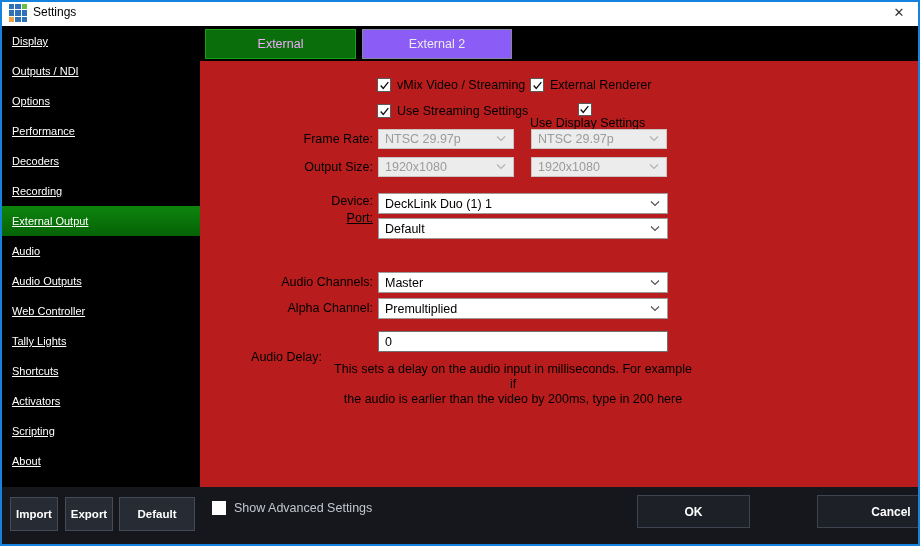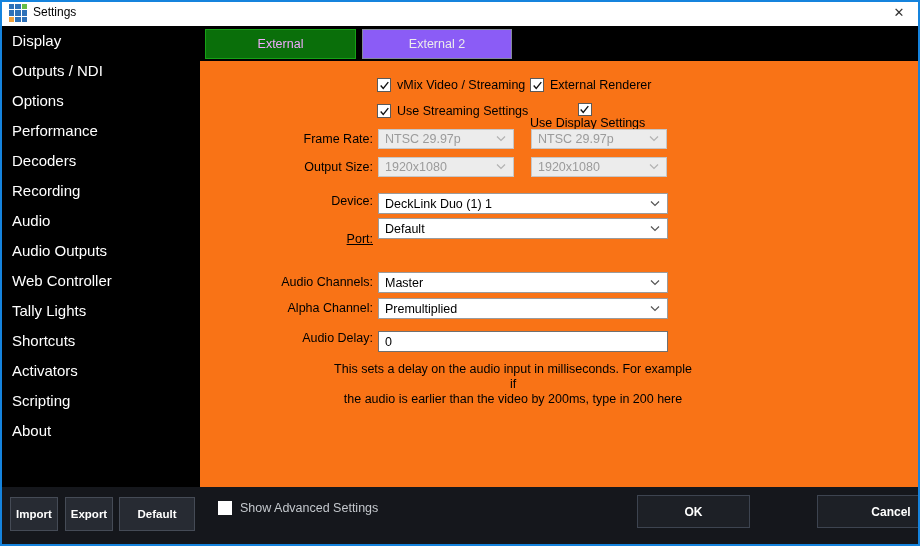--- a/index.html
+++ b/index.html
@@ -13,32 +13,32 @@
           grid-template-columns:repeat(3,1fr); grid-template-rows:repeat(3,1fr); gap:1px; }
   .logo span { background:#2e71b8; }
   .logo span.g { background:#68bd45; }
   .logo span.o { background:#f2a13a; }
   .title-text { position:absolute; left:33px; top:0; line-height:25px; font-size:12px; color:#000; }
   .close-btn { position:absolute; right:5px; top:1px; width:32px; height:24px; text-align:center;
                line-height:24px; font-size:13px; color:#333; cursor:default; }
 
   
   .sidebar { position:absolute; left:0; top:26px; width:200px; height:461px; background:#000; }
-  .side-item { height:30px; line-height:30px; padding-left:12px; color:#fff; font-size:15px; cursor:default; }
+  .side-item { height:30px; line-height:30px; padding-left:12px; color:#fff; font-size:11px; cursor:default;text-decoration:underline; }
   .side-item.selected { background:linear-gradient(#0d850d,#066206); }
 
   
   .tabstrip { position:absolute; left:200px; top:26px; width:718px; height:35px; background:#000; }
   .tab { position:absolute; top:3px; height:30px; line-height:28px; text-align:center;
          font-size:12.5px; color:#f0abfc; cursor:default; }
   .tab.active { left:5px; width:151px; background:#0a6f0a; border:1px solid #16a116; }
   .tab.inactive { left:162px; width:150px; background:#8b5cf6; border:1px solid #828a98; color:#ececec; }
 
   
-  .content { position:absolute; left:200px; top:61px; width:718px; height:426px; background:#f97316;padding-left:24px; }
+  .content { position:absolute; left:200px; top:61px; width:718px; height:426px; background:#b91c1c;padding-left:24px; }
 
   .cb-row { position:absolute; height:16px; display:flex; align-items:center; }
   .cb-box { width:14px; height:14px; background:#fff; border:1px solid #5a5a5a; margin-right:6px;
             display:inline-flex; align-items:center; justify-content:center; }
   .cb-lbl { font-size:12.5px; color:#000; }
 
   .field-label { position:absolute; left:0; width:173px; text-align:right; font-size:12.5px; color:#000; }
 
   .combo { position:absolute; background:#fff; border:1px solid #9b9b9b; font-size:12.5px; color:#000;
            padding-left:6px; display:flex; align-items:center; cursor:default; }
@@ -53,21 +53,21 @@
                font-size:12.5px; color:#000; line-height:15px; }
 
   
   .bottombar { position:absolute; left:0; top:487px; width:920px; height:72px; background:#15171c; }
   .dark-btn { position:absolute; display:flex; align-items:center; justify-content:center;
               background:#272b33; border:1px solid #454b56; color:#fff; font-weight:bold;
               font-size:11.5px; cursor:default; }
   .action-btn { position:absolute; display:flex; align-items:center; justify-content:center;
                 background:#1d2026; border:1px solid #3d4450; color:#fff; font-weight:bold;
                 font-size:12px; cursor:default; }
-  .adv-row { position:absolute; left:218px; top:13px; height:16px; display:flex; align-items:center; }
+  .adv-row { position:absolute; left:212px; top:13px; height:16px; display:flex; align-items:center; }
   .adv-box { width:14px; height:14px; background:#fff; margin-right:8px; }
   .adv-lbl { font-size:12.5px; color:#c3c7cc; }
 </style>
 </head>
 <body>
 
 <div class="titlebar">
   <div class="logo">
     <span></span>
       <span></span>
@@ -85,20 +85,21 @@
   </div>
 </div>
 
 <div class="sidebar">
   <div class="side-item">Display</div>
   <div class="side-item">Outputs / NDI</div>
   <div class="side-item">Options</div>
   <div class="side-item">Performance</div>
   <div class="side-item">Decoders</div>
   <div class="side-item">Recording</div>
+  <div class="side-item selected">External Output</div>
   <div class="side-item">Audio</div>
   <div class="side-item">Audio Outputs</div>
   <div class="side-item">Web Controller</div>
   <div class="side-item">Tally Lights</div>
   <div class="side-item">Shortcuts</div>
   <div class="side-item">Activators</div>
   <div class="side-item">Scripting</div>
   <div class="side-item">About</div>
 </div>
 
@@ -171,21 +172,21 @@
   </div>
 
   <div class="field-label" style="top:130px; line-height:21px;">Device:</div>
   <div class="combo" style="left:178px; top:132px; width:290px; height:21px;">
     <span>DeckLink Duo (1) 1</span>
     <span class="chev"><svg width="10" height="6" viewBox="0 0 10 6">
           <polyline points="1,0.5 5,4.5 9,0.5" fill="none" stroke="currentColor" stroke-width="1.2"></polyline>
         </svg></span>
   </div>
 
-  <div class="field-label" style="top:168px; line-height:21px;text-decoration:underline;">Port:</div>
+  <div class="field-label" style="top:147px; line-height:21px;text-decoration:underline;">Port:</div>
   <div class="combo" style="left:178px; top:157px; width:290px; height:21px;">
     <span>Default</span>
     <span class="chev"><svg width="10" height="6" viewBox="0 0 10 6">
           <polyline points="1,0.5 5,4.5 9,0.5" fill="none" stroke="currentColor" stroke-width="1.2"></polyline>
         </svg></span>
   </div>
 
   <div class="field-label" style="top:211px; line-height:21px;">Audio Channels:</div>
   <div class="combo" style="left:178px; top:211px; width:290px; height:21px;">
     <span>Master</span>
@@ -195,21 +196,21 @@
   </div>
 
   <div class="field-label" style="top:237px; line-height:21px;">Alpha Channel:</div>
   <div class="combo" style="left:178px; top:237px; width:290px; height:21px;">
     <span>Premultiplied</span>
     <span class="chev"><svg width="10" height="6" viewBox="0 0 10 6">
           <polyline points="1,0.5 5,4.5 9,0.5" fill="none" stroke="currentColor" stroke-width="1.2"></polyline>
         </svg></span>
   </div>
 
-  <div class="field-label" style="top:267px; line-height:21px;">Audio Delay:</div>
+  <div class="field-label" style="top:286px; line-height:21px;text-align:center;">Audio Delay:</div>
   <input class="text-input" style="left: 178px; top: 270px; width: 290px; height: 21px;" value="0">
 
   <div class="help-text">
     <div>This sets a delay on the audio input in milliseconds. For example if</div>
     <div>the audio is earlier than the video by 200ms, type in 200 here</div>
   </div>
 </div>
 
 <div class="bottombar">
   <div class="dark-btn" style="left:10px; top:10px; width:48px; height:34px;">Import</div>

